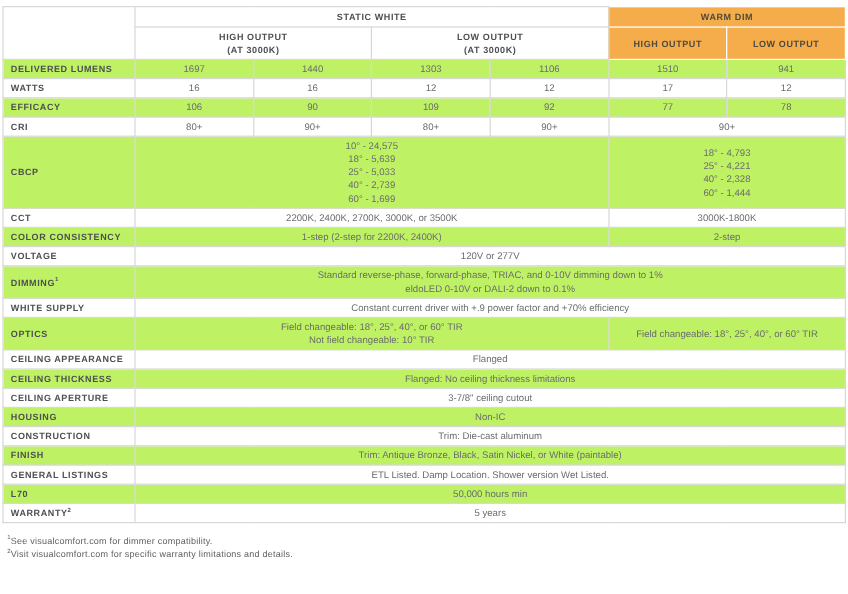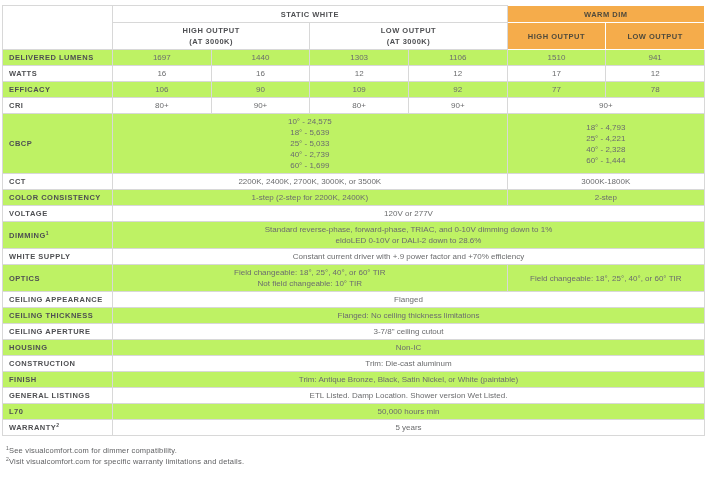--- a/index.html
+++ b/index.html
@@ -163,21 +163,21 @@
         <td colspan="2">2-step</td>
       </tr>
       <tr>
         <th class="lbl">VOLTAGE</th>
         <td colspan="6">120V or 277V</td>
       </tr>
       <tr class="g">
         <th class="lbl"><span>DIMMING</span><sup>1</sup></th>
         <td colspan="6">
           <div>Standard reverse-phase, forward-phase, TRIAC, and 0-10V dimming down to 1%</div>
-          <div>eldoLED 0-10V or DALI-2 down to 28.6%</div>
+          <div>eldoLED 0-10V or DALI-2 down to 0.1%</div>
         </td>
       </tr>
       <tr>
         <th class="lbl">WHITE SUPPLY</th>
         <td colspan="6">Constant current driver with +.9 power factor and +70% efficiency</td>
       </tr>
       <tr class="g">
         <th class="lbl">OPTICS</th>
         <td colspan="4">
           <div>Field changeable: 18°, 25°, 40°, or 60° TIR</div>

